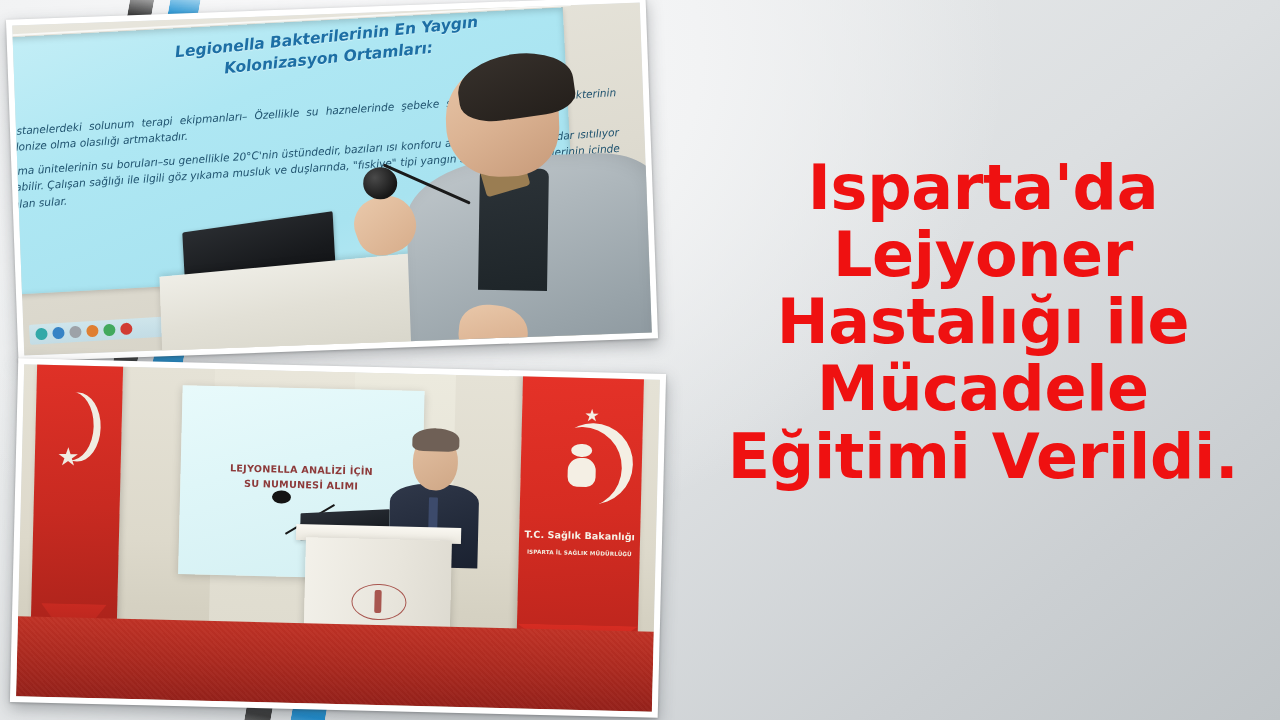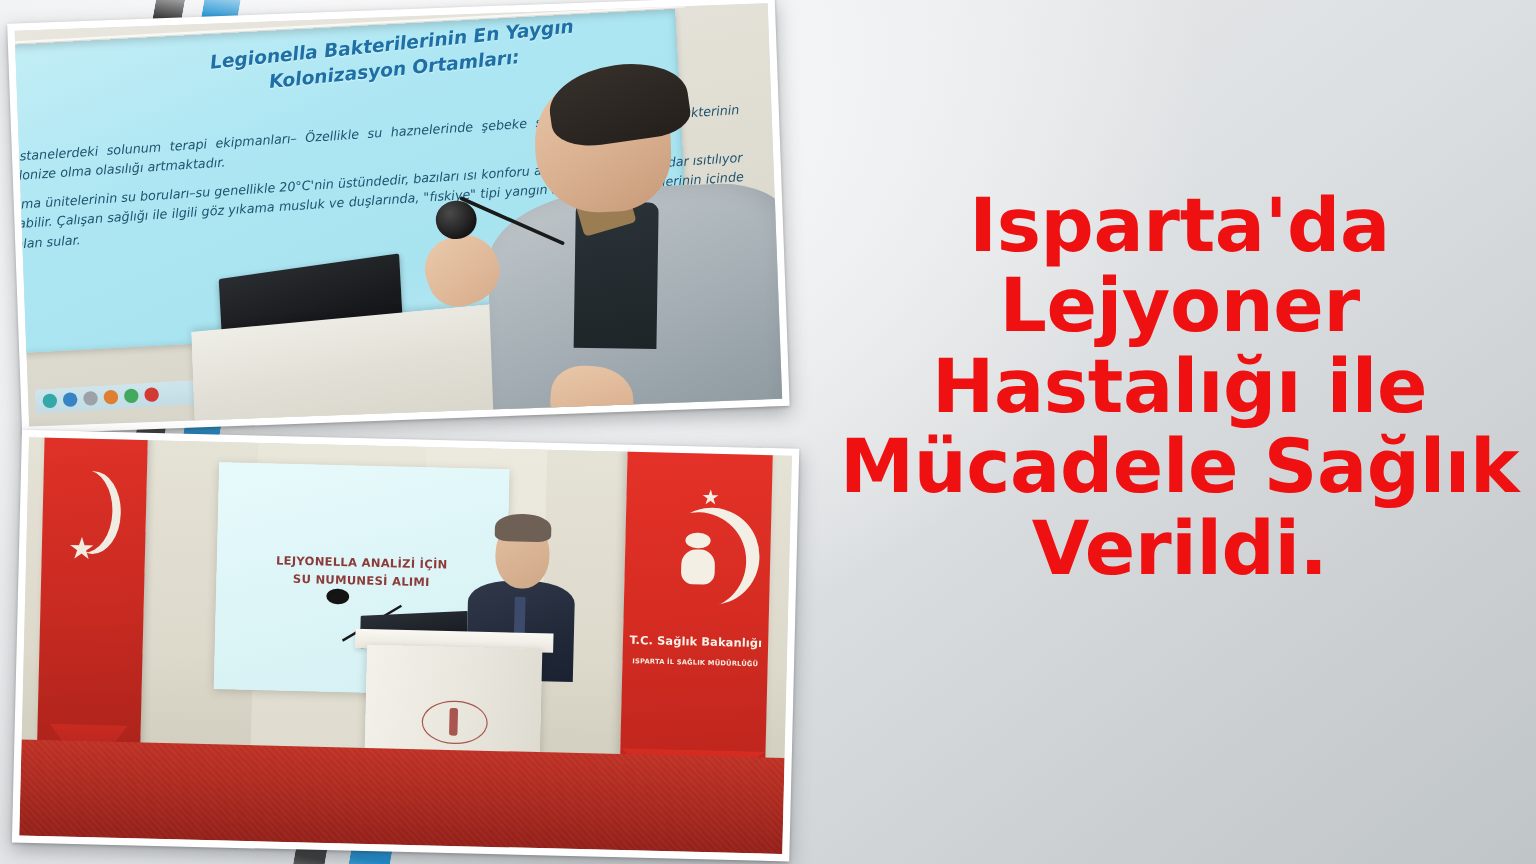--- a/index.html
+++ b/index.html
@@ -331,15 +331,15 @@
         <div class="pb-t1">T.C. Sağlık Bakanlığı</div>
         <div class="pb-t2">Isparta</div>
         <div class="pb-t3">İl Sağlık Müdürlüğü</div>
       </div>
 
       <div class="carpet"></div>
 
     </div>
   </div>
 
-  <h1 id="headline">Isparta'da Lejyoner Hastalığı ile Mücadele Sağlık Verildi.</h1>
+  <h1 id="headline">Isparta'da Lejyoner Hastalığı ile Mücadele Eğitimi Verildi.</h1>
 
 </div>
 
 </body></html>

